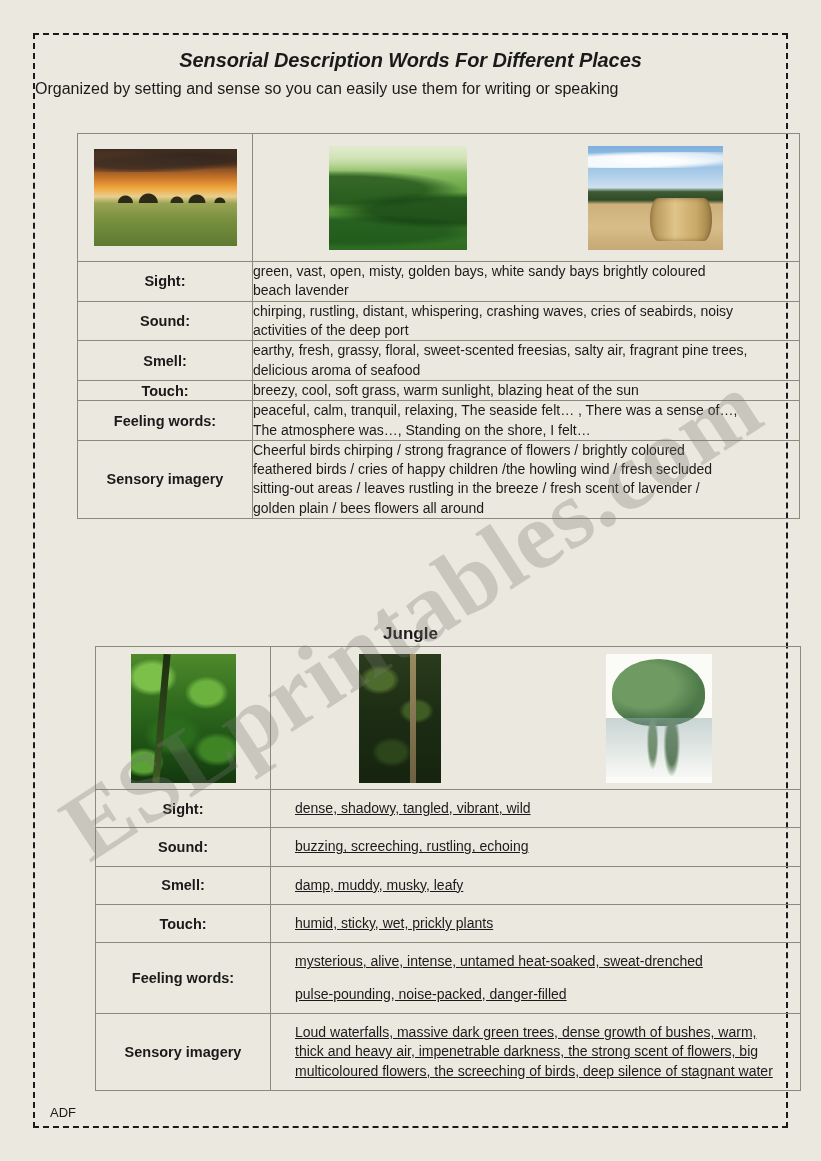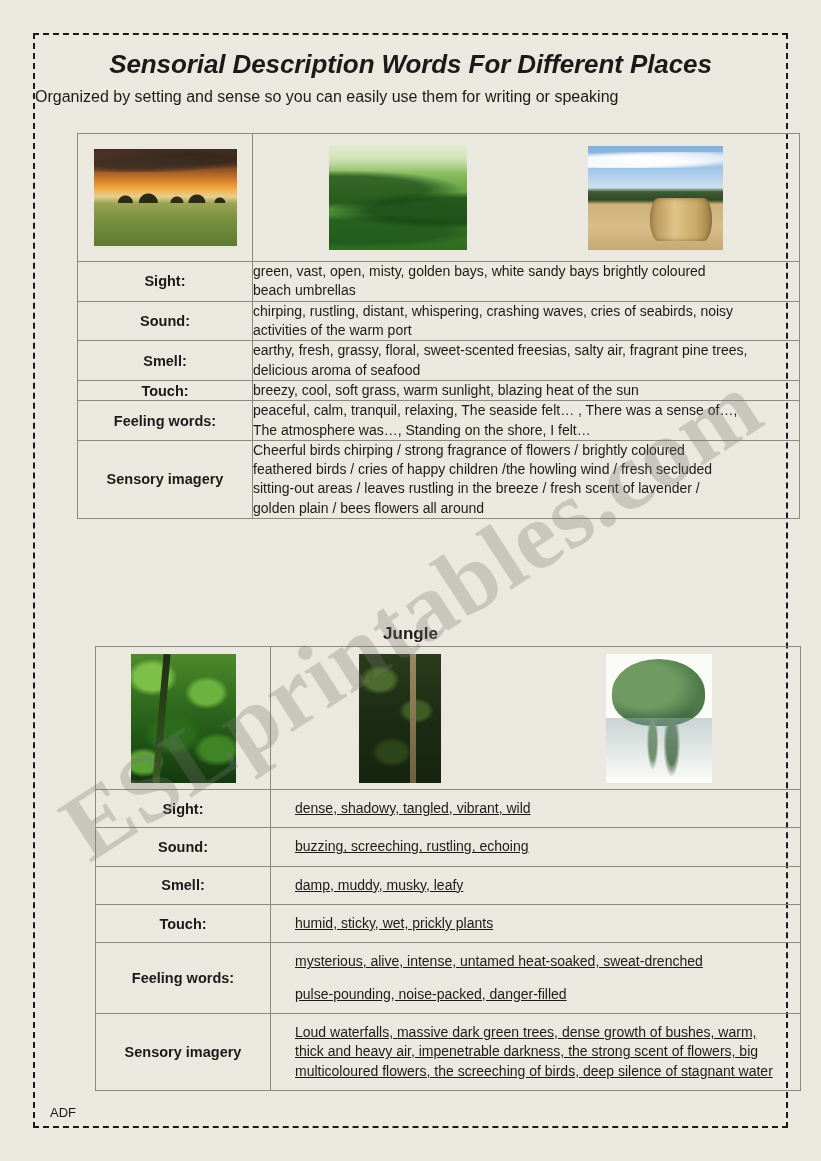--- a/index.html
+++ b/index.html
@@ -46,21 +46,21 @@
     color: rgba(120, 120, 112, 0.30);
     white-space: nowrap;
     pointer-events: none;
     z-index: 5;
     user-select: none;
   }
 
   
   .title {
     text-align: center;
-    font-size: 26px;
+    font-size: 20px;
     font-weight: 700;
     font-style: italic;
     margin: 14px 0 0 0;
     letter-spacing: -0.1px;
   }
   .subtitle {
     text-align: left;
     font-size: 16px;
     font-weight: 400;
     margin: 8px 0 0 0;
@@ -312,29 +312,29 @@
           <td class="img-cell">
             <span class="pic pic-hills" style="margin-right:116px"></span>
             <span class="pic pic-hay"></span>
           </td>
         </tr>
 
         <tr>
           <td class="label-cell">Sight:</td>
           <td class="value-cell">
             <span class="ln">green, vast, open, misty, golden bays, white sandy bays  brightly coloured</span>
-            <span class="ln">beach umbrellas</span>
+            <span class="ln">beach lavender</span>
           </td>
         </tr>
 
         <tr>
           <td class="label-cell">Sound:</td>
           <td class="value-cell">
             <span class="ln">chirping, rustling, distant, whispering, crashing waves, cries of seabirds, noisy</span>
-            <span class="ln">activities of the warm port</span>
+            <span class="ln">activities of the deep port</span>
           </td>
         </tr>
 
         <tr>
           <td class="label-cell">Smell:</td>
           <td class="value-cell">
             <span class="ln">earthy, fresh, grassy, floral, sweet-scented freesias, salty air, fragrant pine trees,</span>
             <span class="ln">delicious aroma of seafood</span>
           </td>
         </tr>

